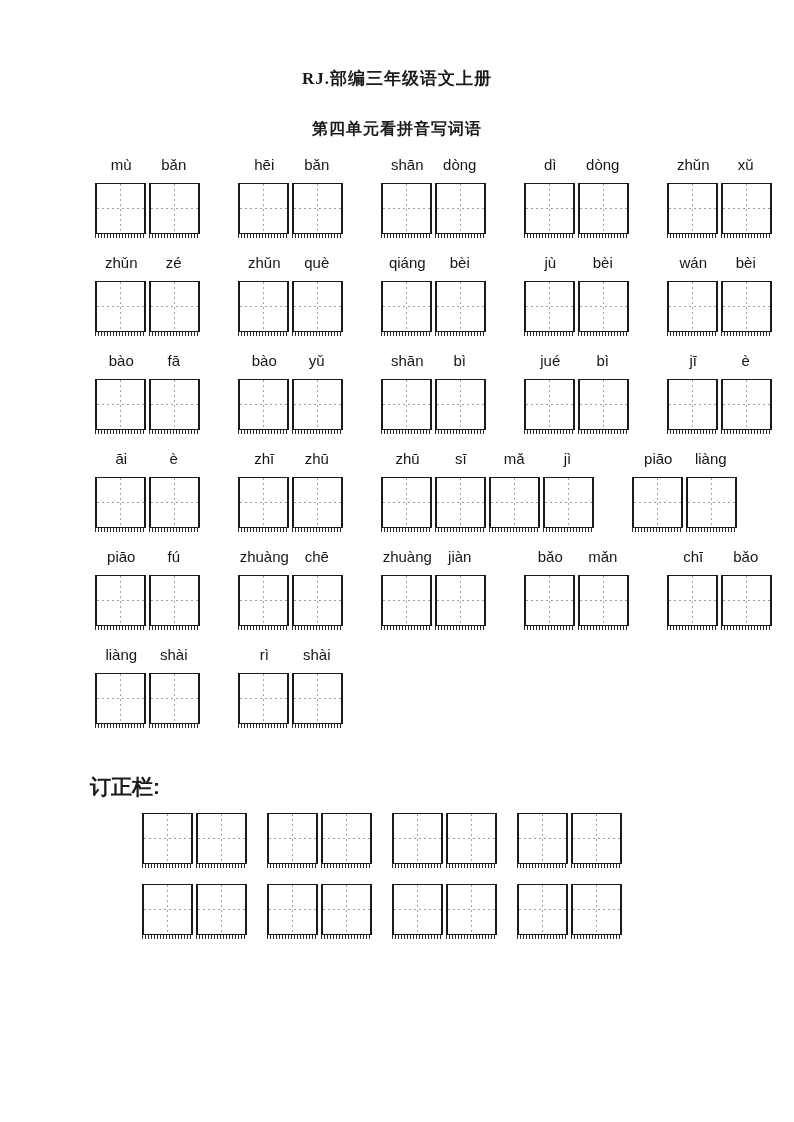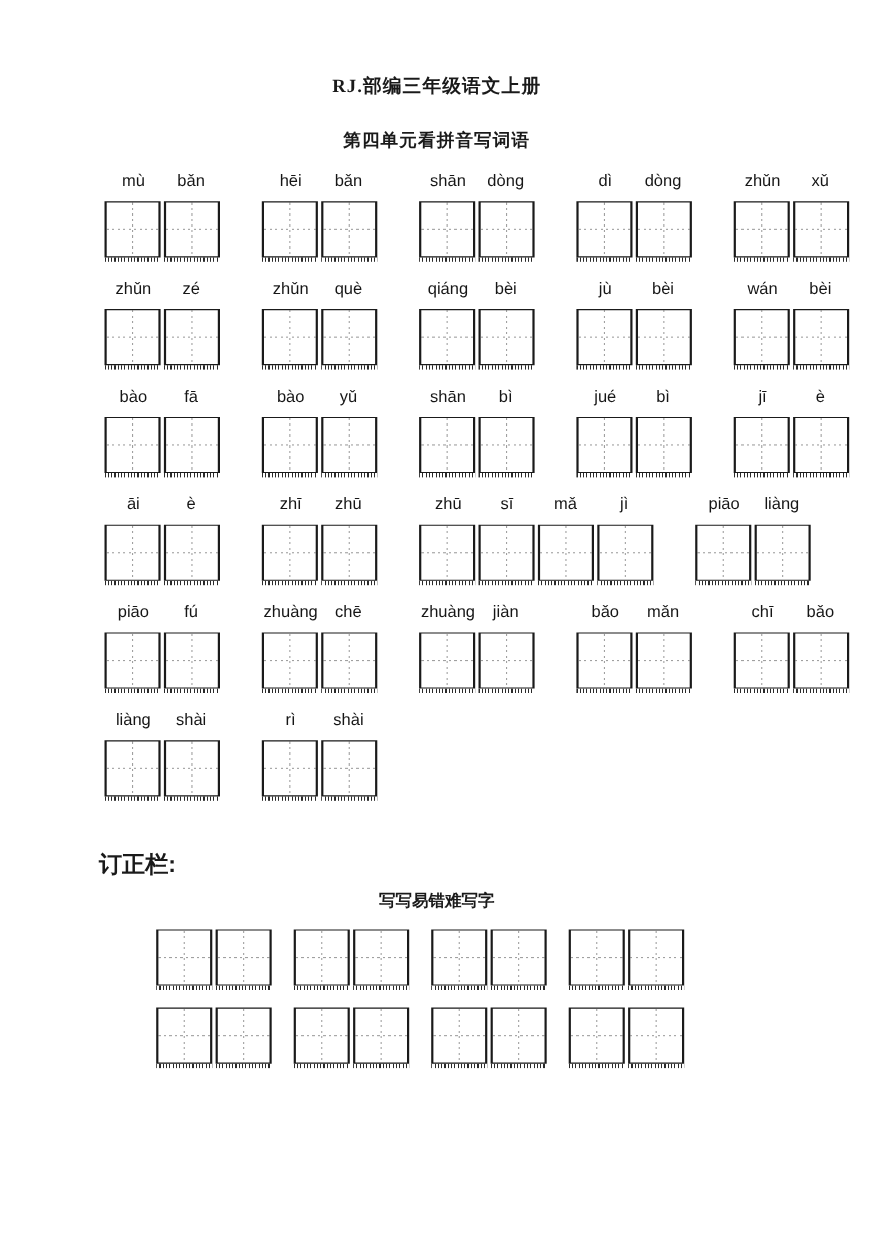--- a/index.html
+++ b/index.html
@@ -390,21 +390,20 @@
           </div>
           <div class="boxes-row">
             <div class="cell"></div>
             <div class="cell"></div>
           </div>
         </div>
       </div>
     </div>
 
   <div class="correction-label">订正栏:</div>
-  <div class="correction-subtitle">写写易错难写字</div>
   <div class="correction-rows" id="correction-rows">
       <div class="correction-row">
         <div class="word-group">
           <div class="boxes-row">
             <div class="cell"></div>
             <div class="cell"></div>
           </div>
         </div>
         <div class="word-group">
           <div class="boxes-row">

